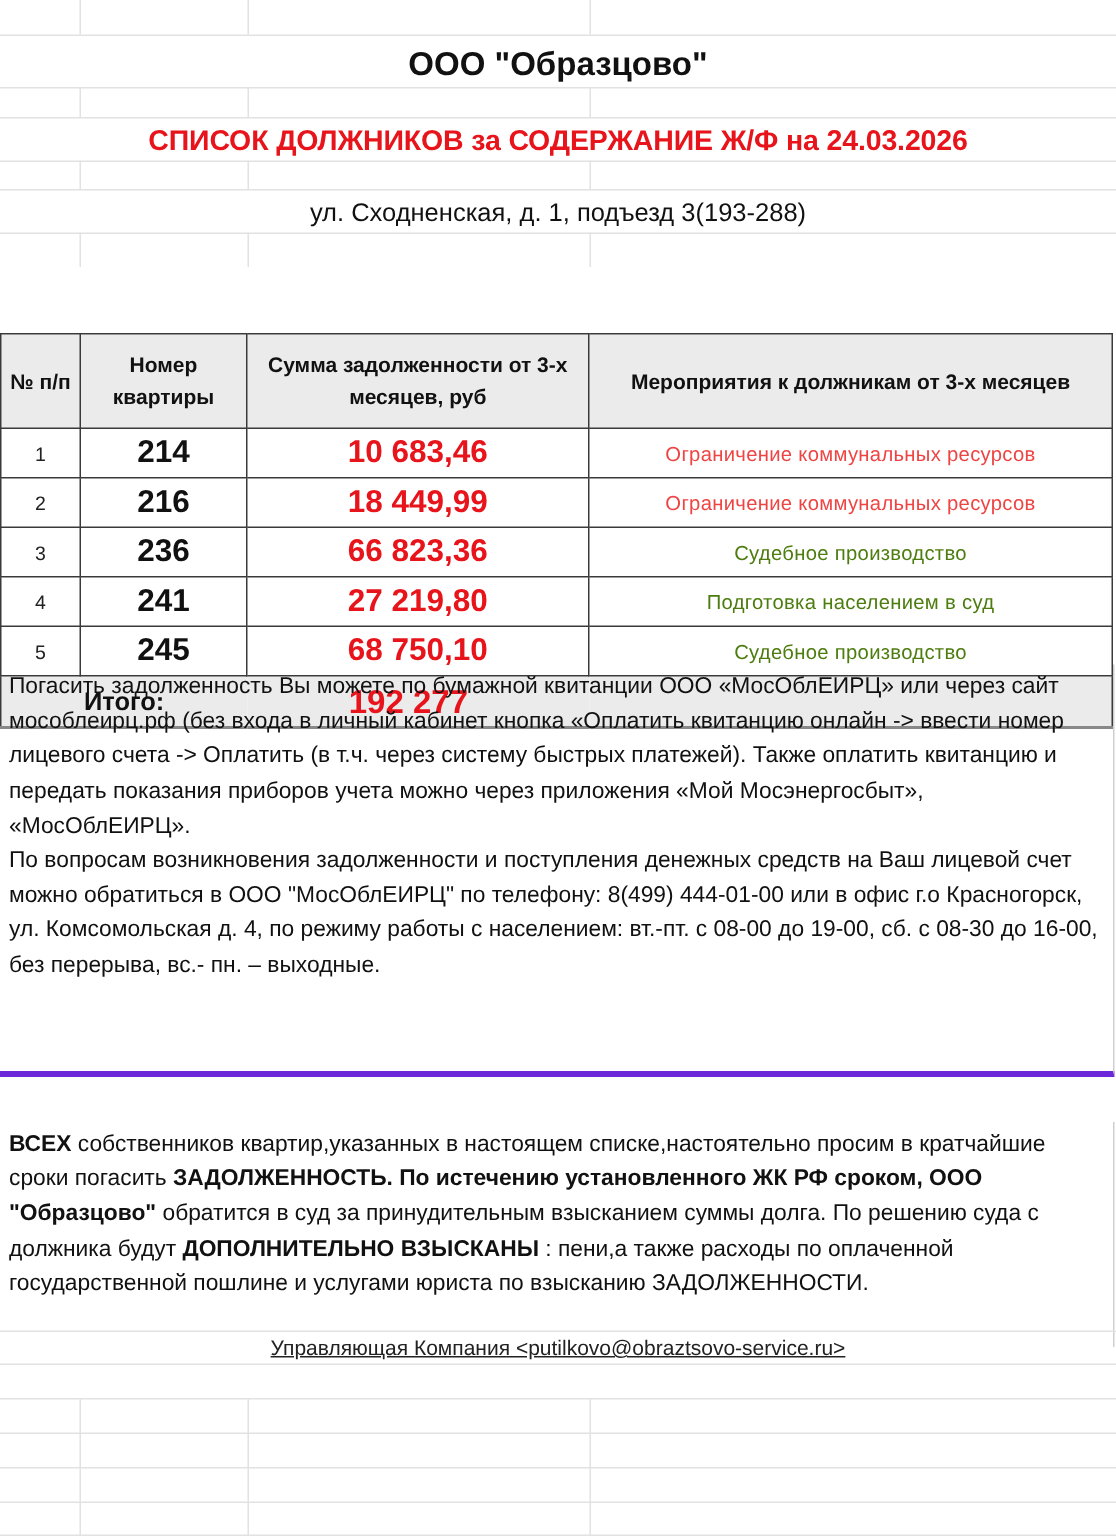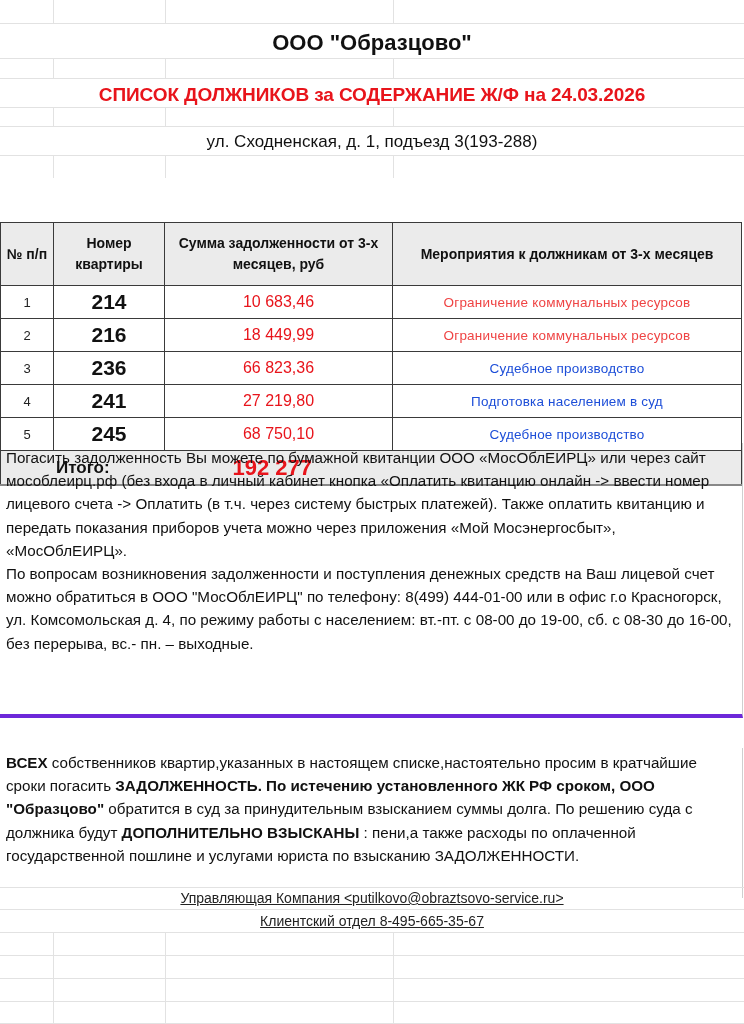--- a/index.html
+++ b/index.html
@@ -20,24 +20,24 @@
   .debt-table { position: absolute; left: 0; top: 178px; width: 686px; border-collapse: collapse; table-layout: fixed; margin-top: 44px; }
   .debt-table td, .debt-table th { border: 1.4px solid #3a3a3a; padding: 0; text-align: center; vertical-align: middle; }
   .debt-table thead th { background: #ebebeb; height: 62px; font-size: 14px; font-weight: bold; color: #111; line-height: 21px; }
   .debt-table tbody td { height: 32px; }
   .col-num { width: 53px; }
   .col-apt { width: 111px; }
   .col-sum { width: 228px; }
   .col-act { width: 349px; }
   .cell-num { font-size: 13px; color: #222; }
   .cell-apt { font-size: 21px; font-weight: bold; color: #111; }
-  .cell-sum { font-size: 16px; font-weight: normal; color: #e8141b; }
+  .cell-sum { font-size: 21px; font-weight: bold; color: #e8141b; }
   .cell-act { font-size: 13.5px; letter-spacing: 0.2px; }
   .act-black { color: #ef4444; }
-  .act-red { color: #1d4ed8; }
+  .act-red { color: #4d7c0f; }
   .debt-table tfoot td { background: #ebebeb; height: 33px; border-left: none; border-right: none; border-top: 1.4px solid #3a3a3a; border-bottom: 2px solid #888; }
   .debt-table tfoot td.first { border-left: 1.4px solid #3a3a3a; }
   .debt-table tfoot td.last { border-right: 1.4px solid #3a3a3a; }
   .total-label { font-size: 17px; font-weight: bold; color: #111; }
   .total-value { font-size: 22px; font-weight: bold; color: #e8141b; text-align: left !important; padding-left: 68px !important; }
 
   .para-box { position: absolute; left: 0; width: 743px; border-right: 1px solid #cfcfcf; box-sizing: border-box; }
   .para { font-size: 15.2px; line-height: 23.2px; color: #111; padding-left: 6px; padding-right: 4px; }
   .info-box { top: 443px; height: 275px; border-bottom: 4px solid #6d28d9; }
   .warn-box { top: 720px; height: 150px; margin-top: 28px; }
@@ -148,14 +148,13 @@
   <div class="hline" style="top:932px"></div>
   <div class="hline" style="top:955px"></div>
   <div class="hline" style="top:978px"></div>
   <div class="hline" style="top:1001px"></div>
   <div class="hline" style="top:1023px"></div>
   <div class="vline" style="left:53px;top:932px;height:92px"></div>
   <div class="vline" style="left:165px;top:932px;height:92px"></div>
   <div class="vline" style="left:393px;top:932px;height:92px"></div>
 
   <div class="footer-line footer-1"><span>Управляющая Компания &lt;putilkovo@obraztsovo-service.ru&gt;</span></div>
-  <div class="footer-line footer-2"><span>Клиентский  отдел  8-495-665-35-67</span></div>
 </div>
 
 </body></html>

